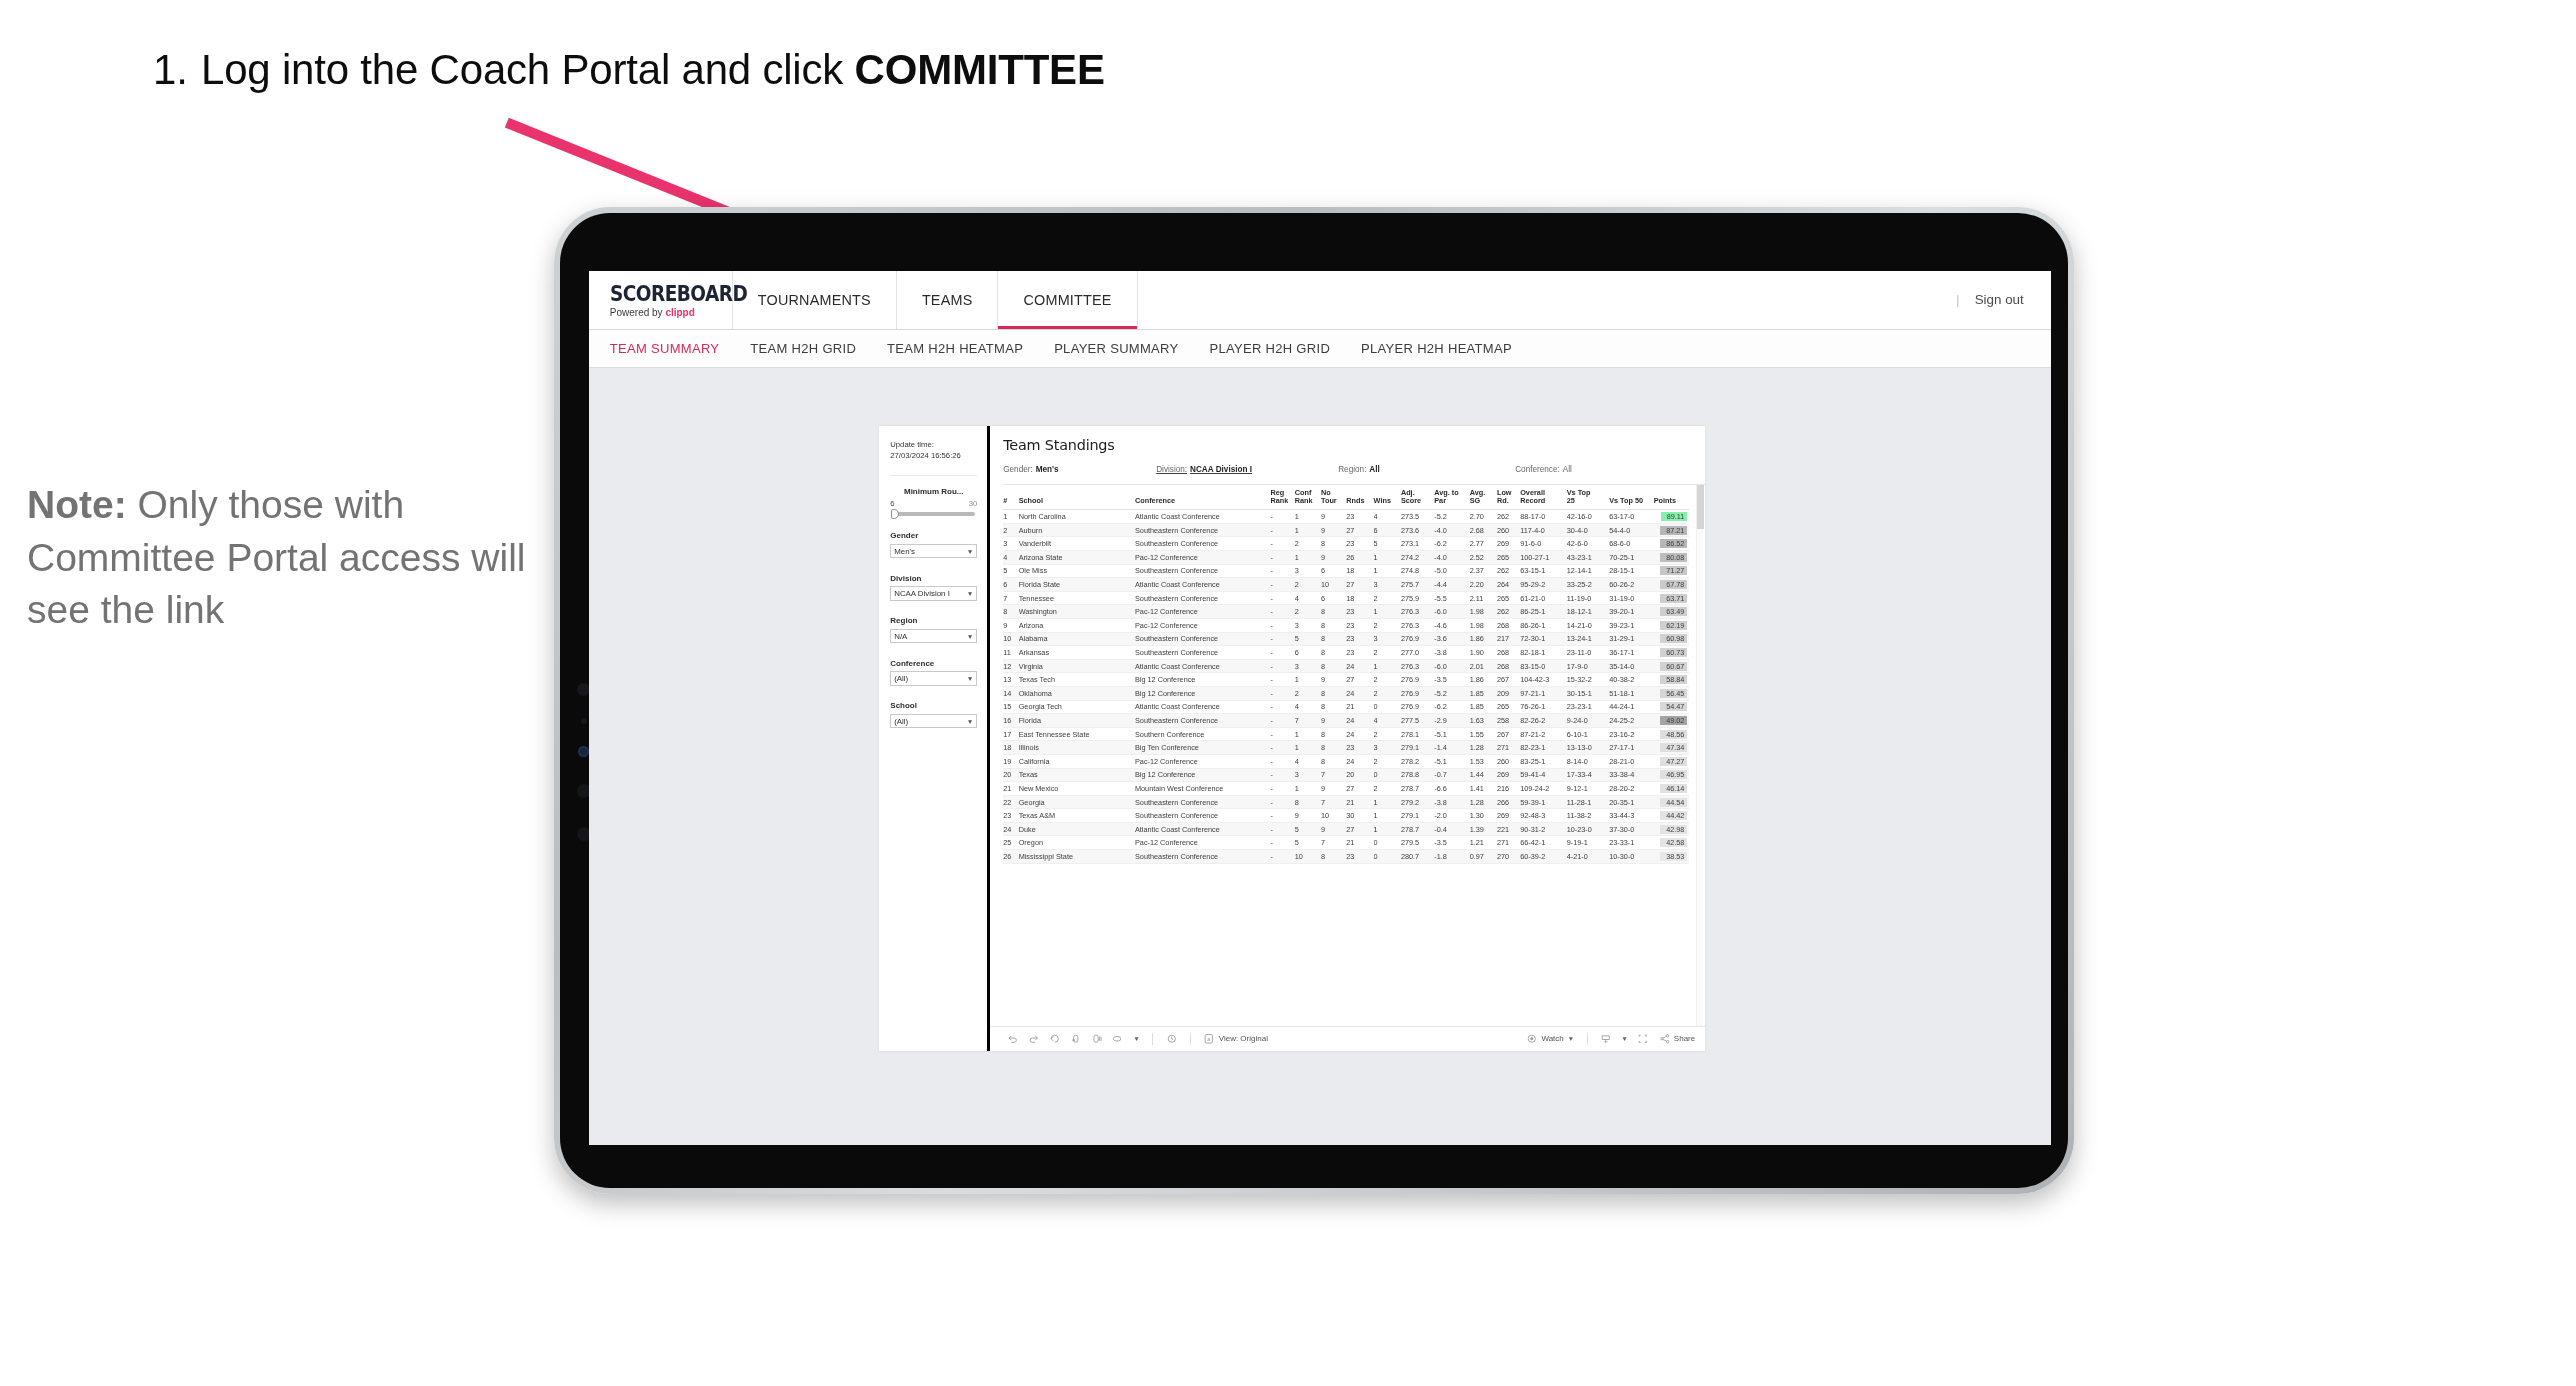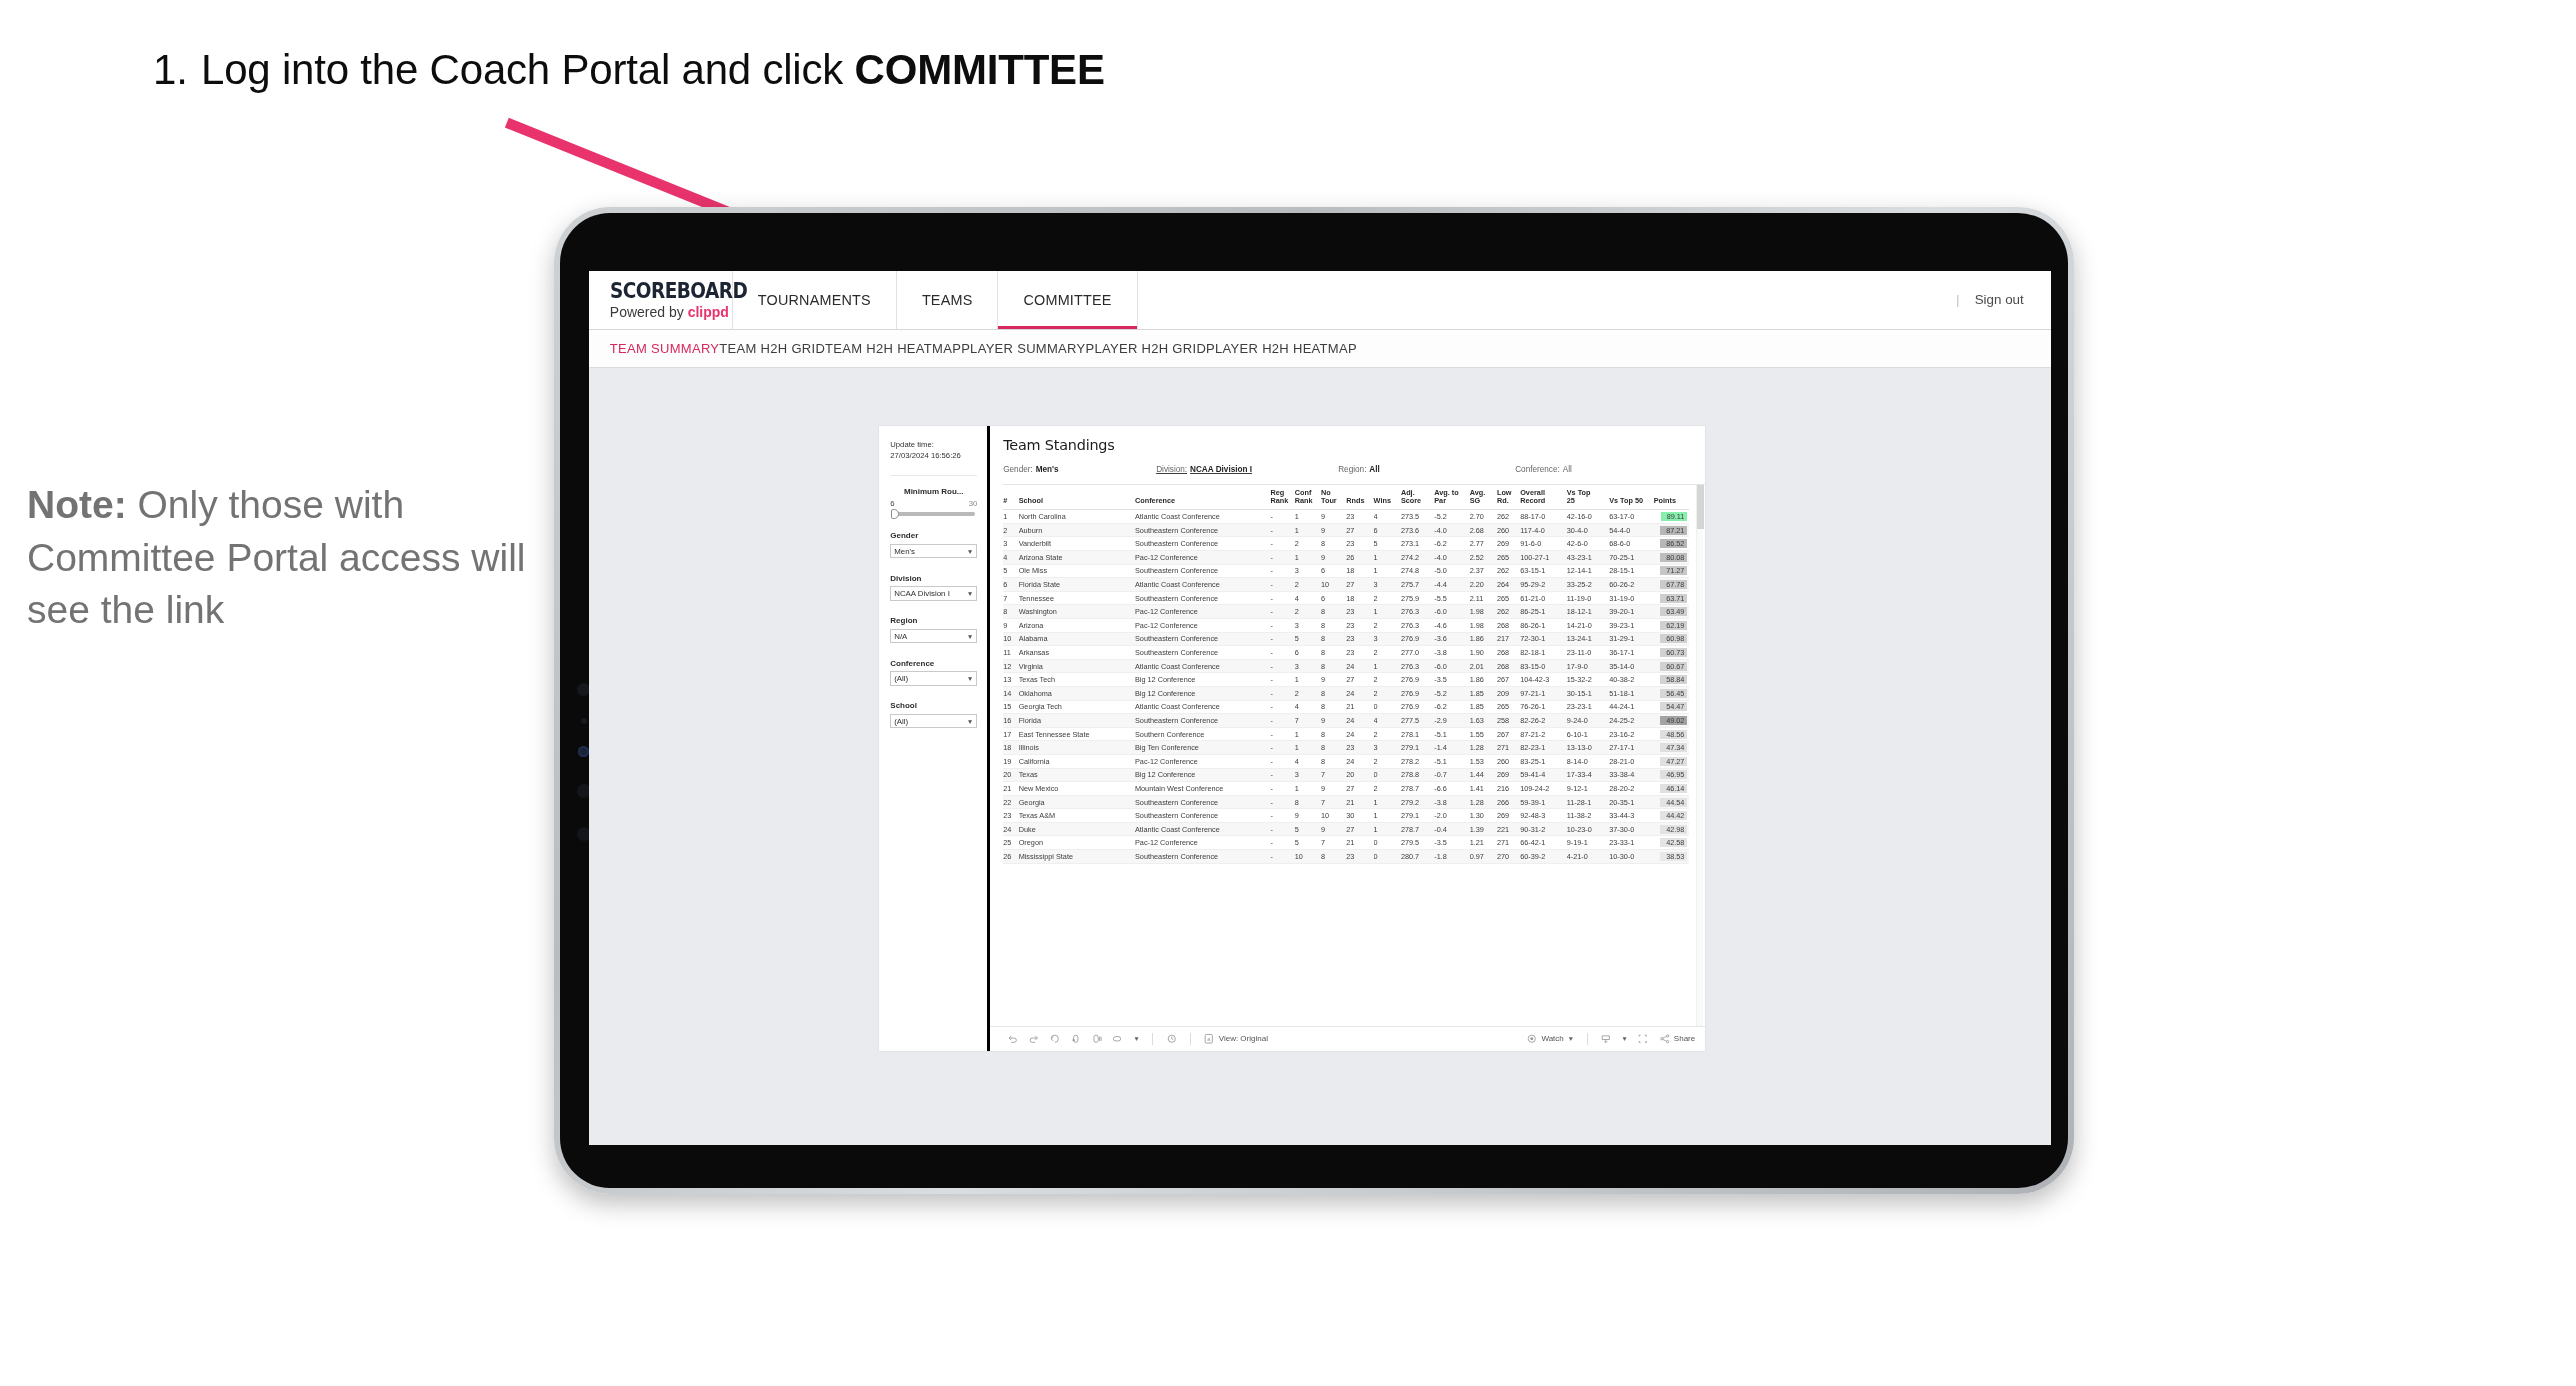--- a/index.html
+++ b/index.html
@@ -70,21 +70,21 @@
   }
   #logo-wrap {
     width: 144px; display:flex; flex-direction: column; justify-content:center;
     padding-left: 21px; border-right: 1px solid #e2e2e2;
   }
   #logo-main {
     font-family: "DejaVu Sans", sans-serif;
     font-weight: 700; font-size: 21px; letter-spacing: -0.6px;
     color: #1d2433; transform: scaleX(0.88); transform-origin: left center;
   }
-  #logo-sub { font-size: 14px; color: #3a3a3a; margin-top: 1px; }
+  #logo-sub { font-size: 10px; color: #3a3a3a; margin-top: 1px; }
   #logo-sub .brand { color: #e8336d; font-weight: 700; }
 
   .topnav-item {
     display:flex; align-items:center; justify-content:center;
     padding: 0 25px; font-size: 14.4px; color: #2a2a2a;
     border-right: 1px solid #e2e2e2; letter-spacing:0.2px;
     position: relative; cursor: pointer;
   }
   .topnav-item.active::after {
     content:""; position:absolute; left:0; right:0; bottom:0; height:2.9px; background:#d6285c;
@@ -92,21 +92,21 @@
   #appbar-right {
     margin-left: auto; display:flex; align-items:center; gap: 15.3px;
     padding-right: 27px; font-size: 13.4px; color: #4a4a4a;
   }
   #appbar-right .divider { color:#c2c2c2; }
   #sign-out { cursor: pointer; }
 
   
   #subnav {
     height: 38px; background:#fdfdfd; display:flex; align-items:center;
-    padding-left: 21px; border-bottom: 1px solid #dcdcdc;
+    padding-left: 21px; gap: 31px; border-bottom: 1px solid #dcdcdc;
   }
   .subnav-item { font-size: 13px; color: #3d3d3d; letter-spacing:0.3px; cursor:pointer; }
   .subnav-item.active { color: #d6285c; }
 
   
   #viz-canvas { position: relative; height: 777px; background:#e9ebee; }
   #viz {
     position: absolute; left: 290px; top: 58px;
     width: 826px; height: 625px;
     background: #fff;

